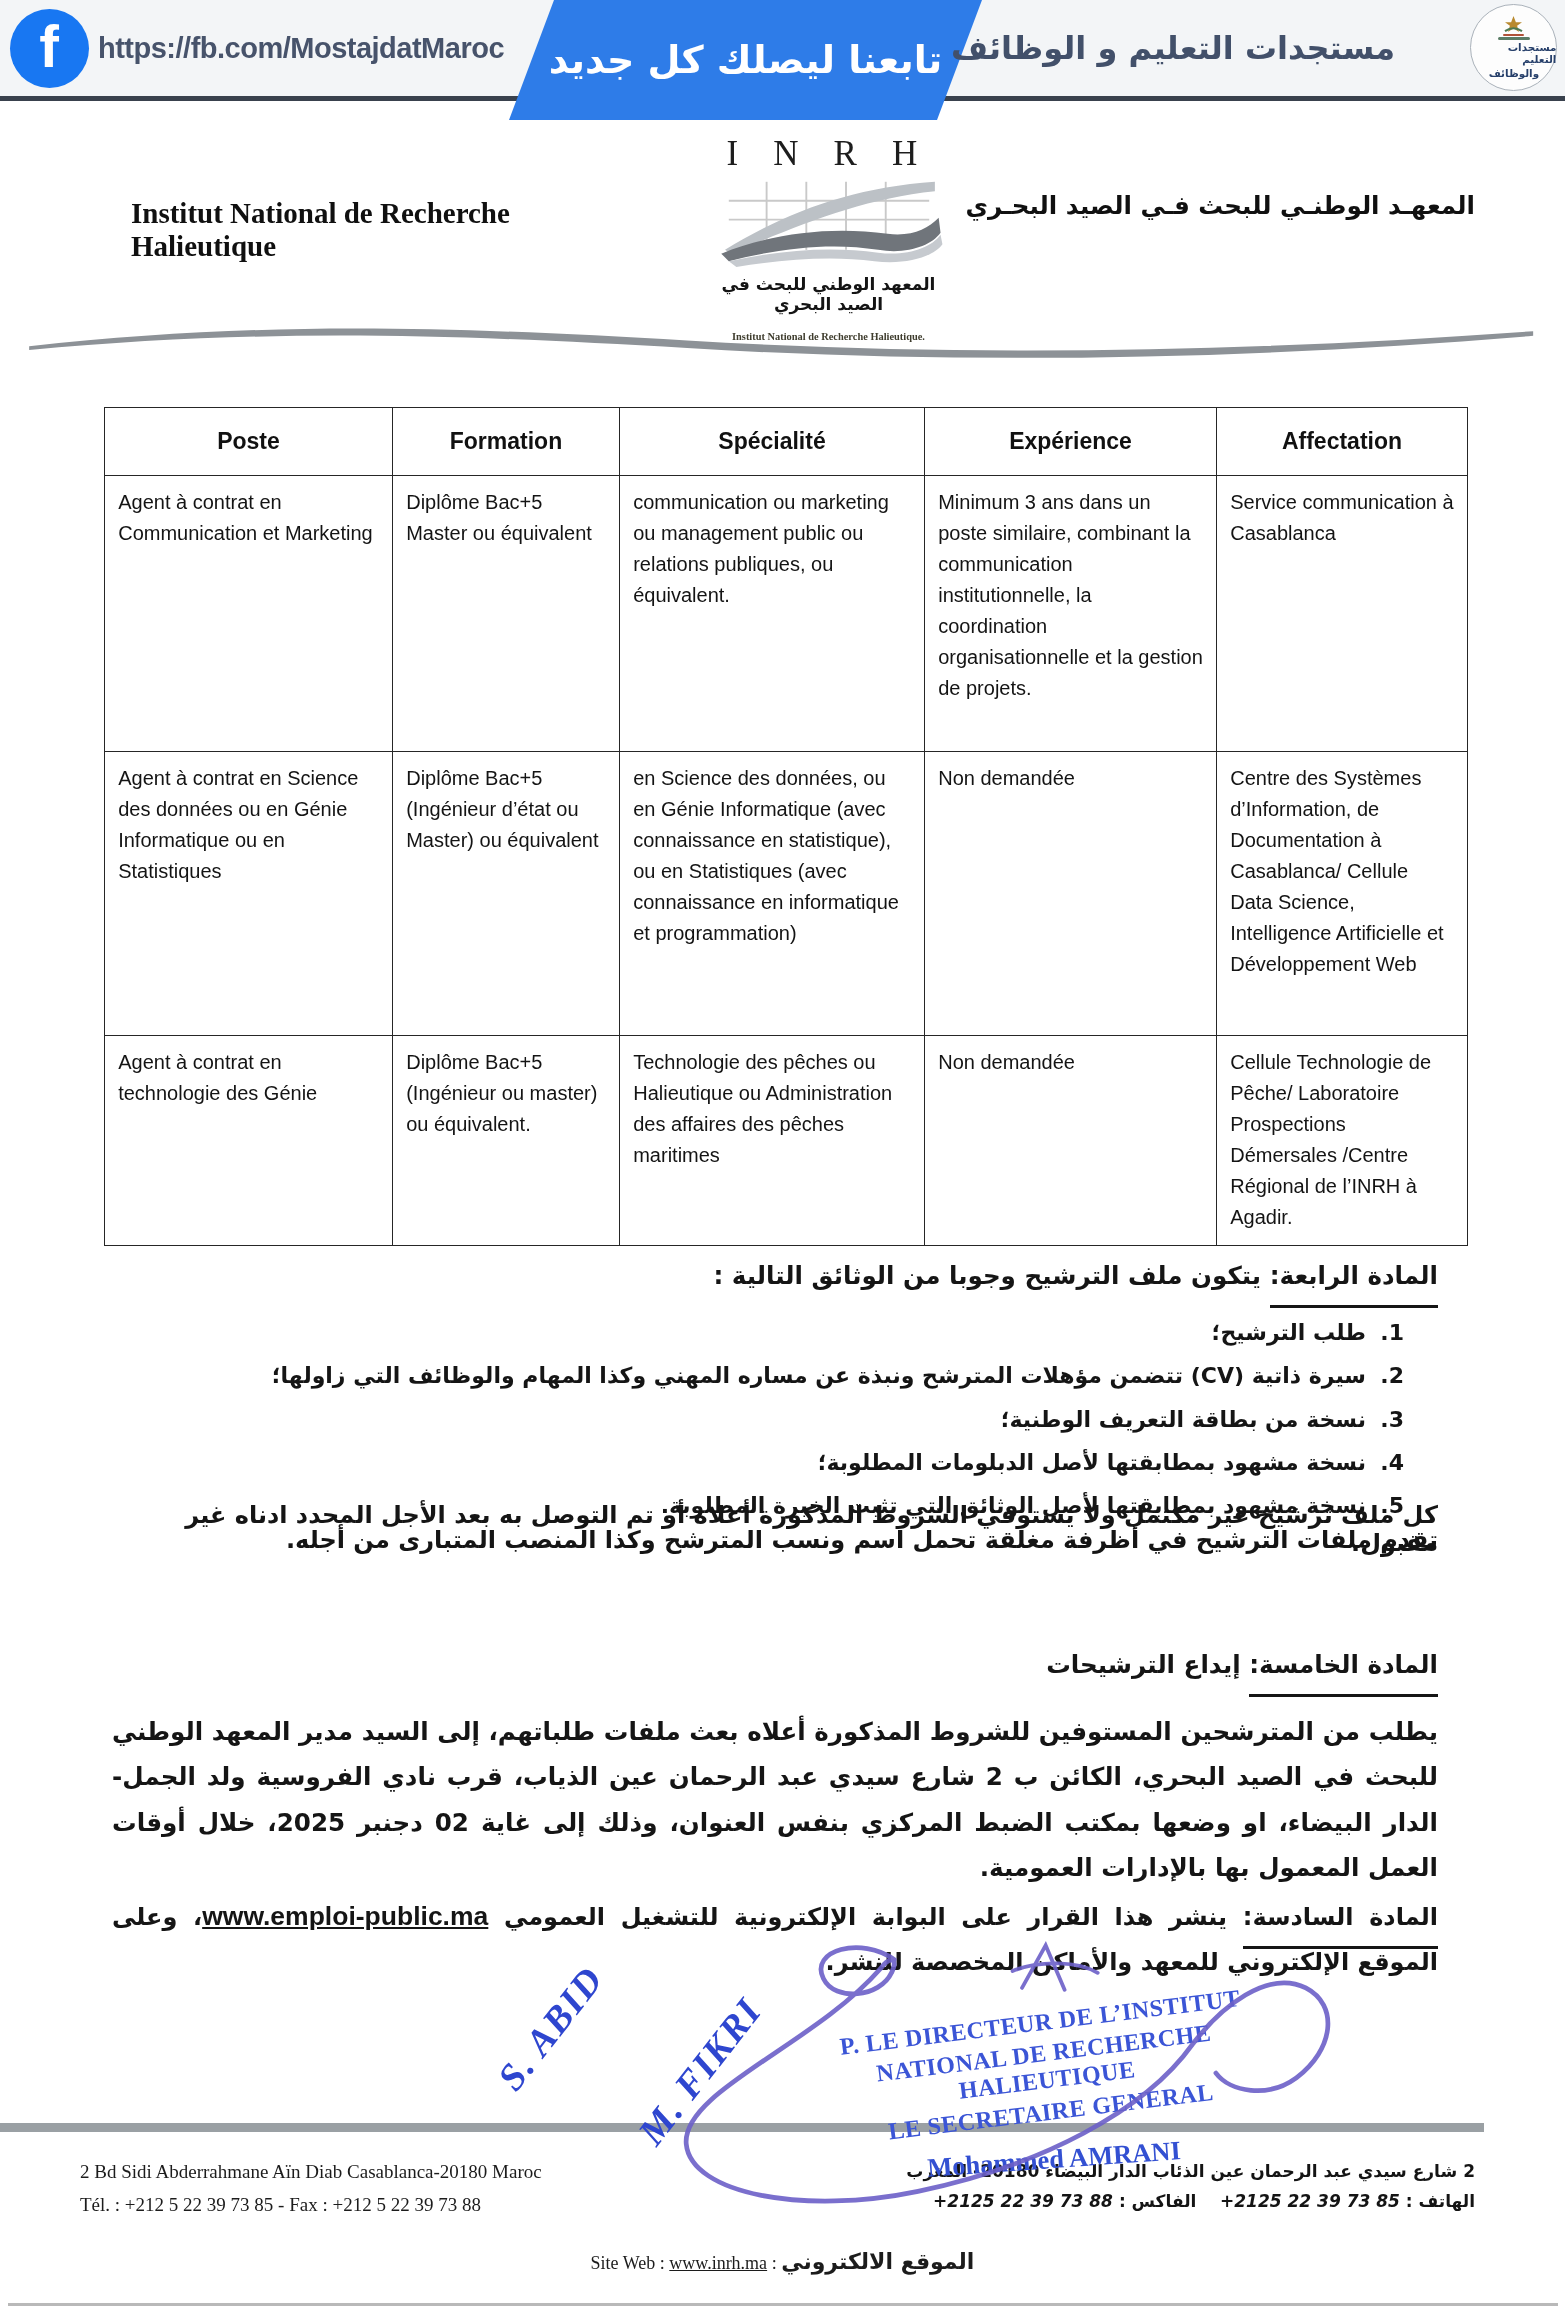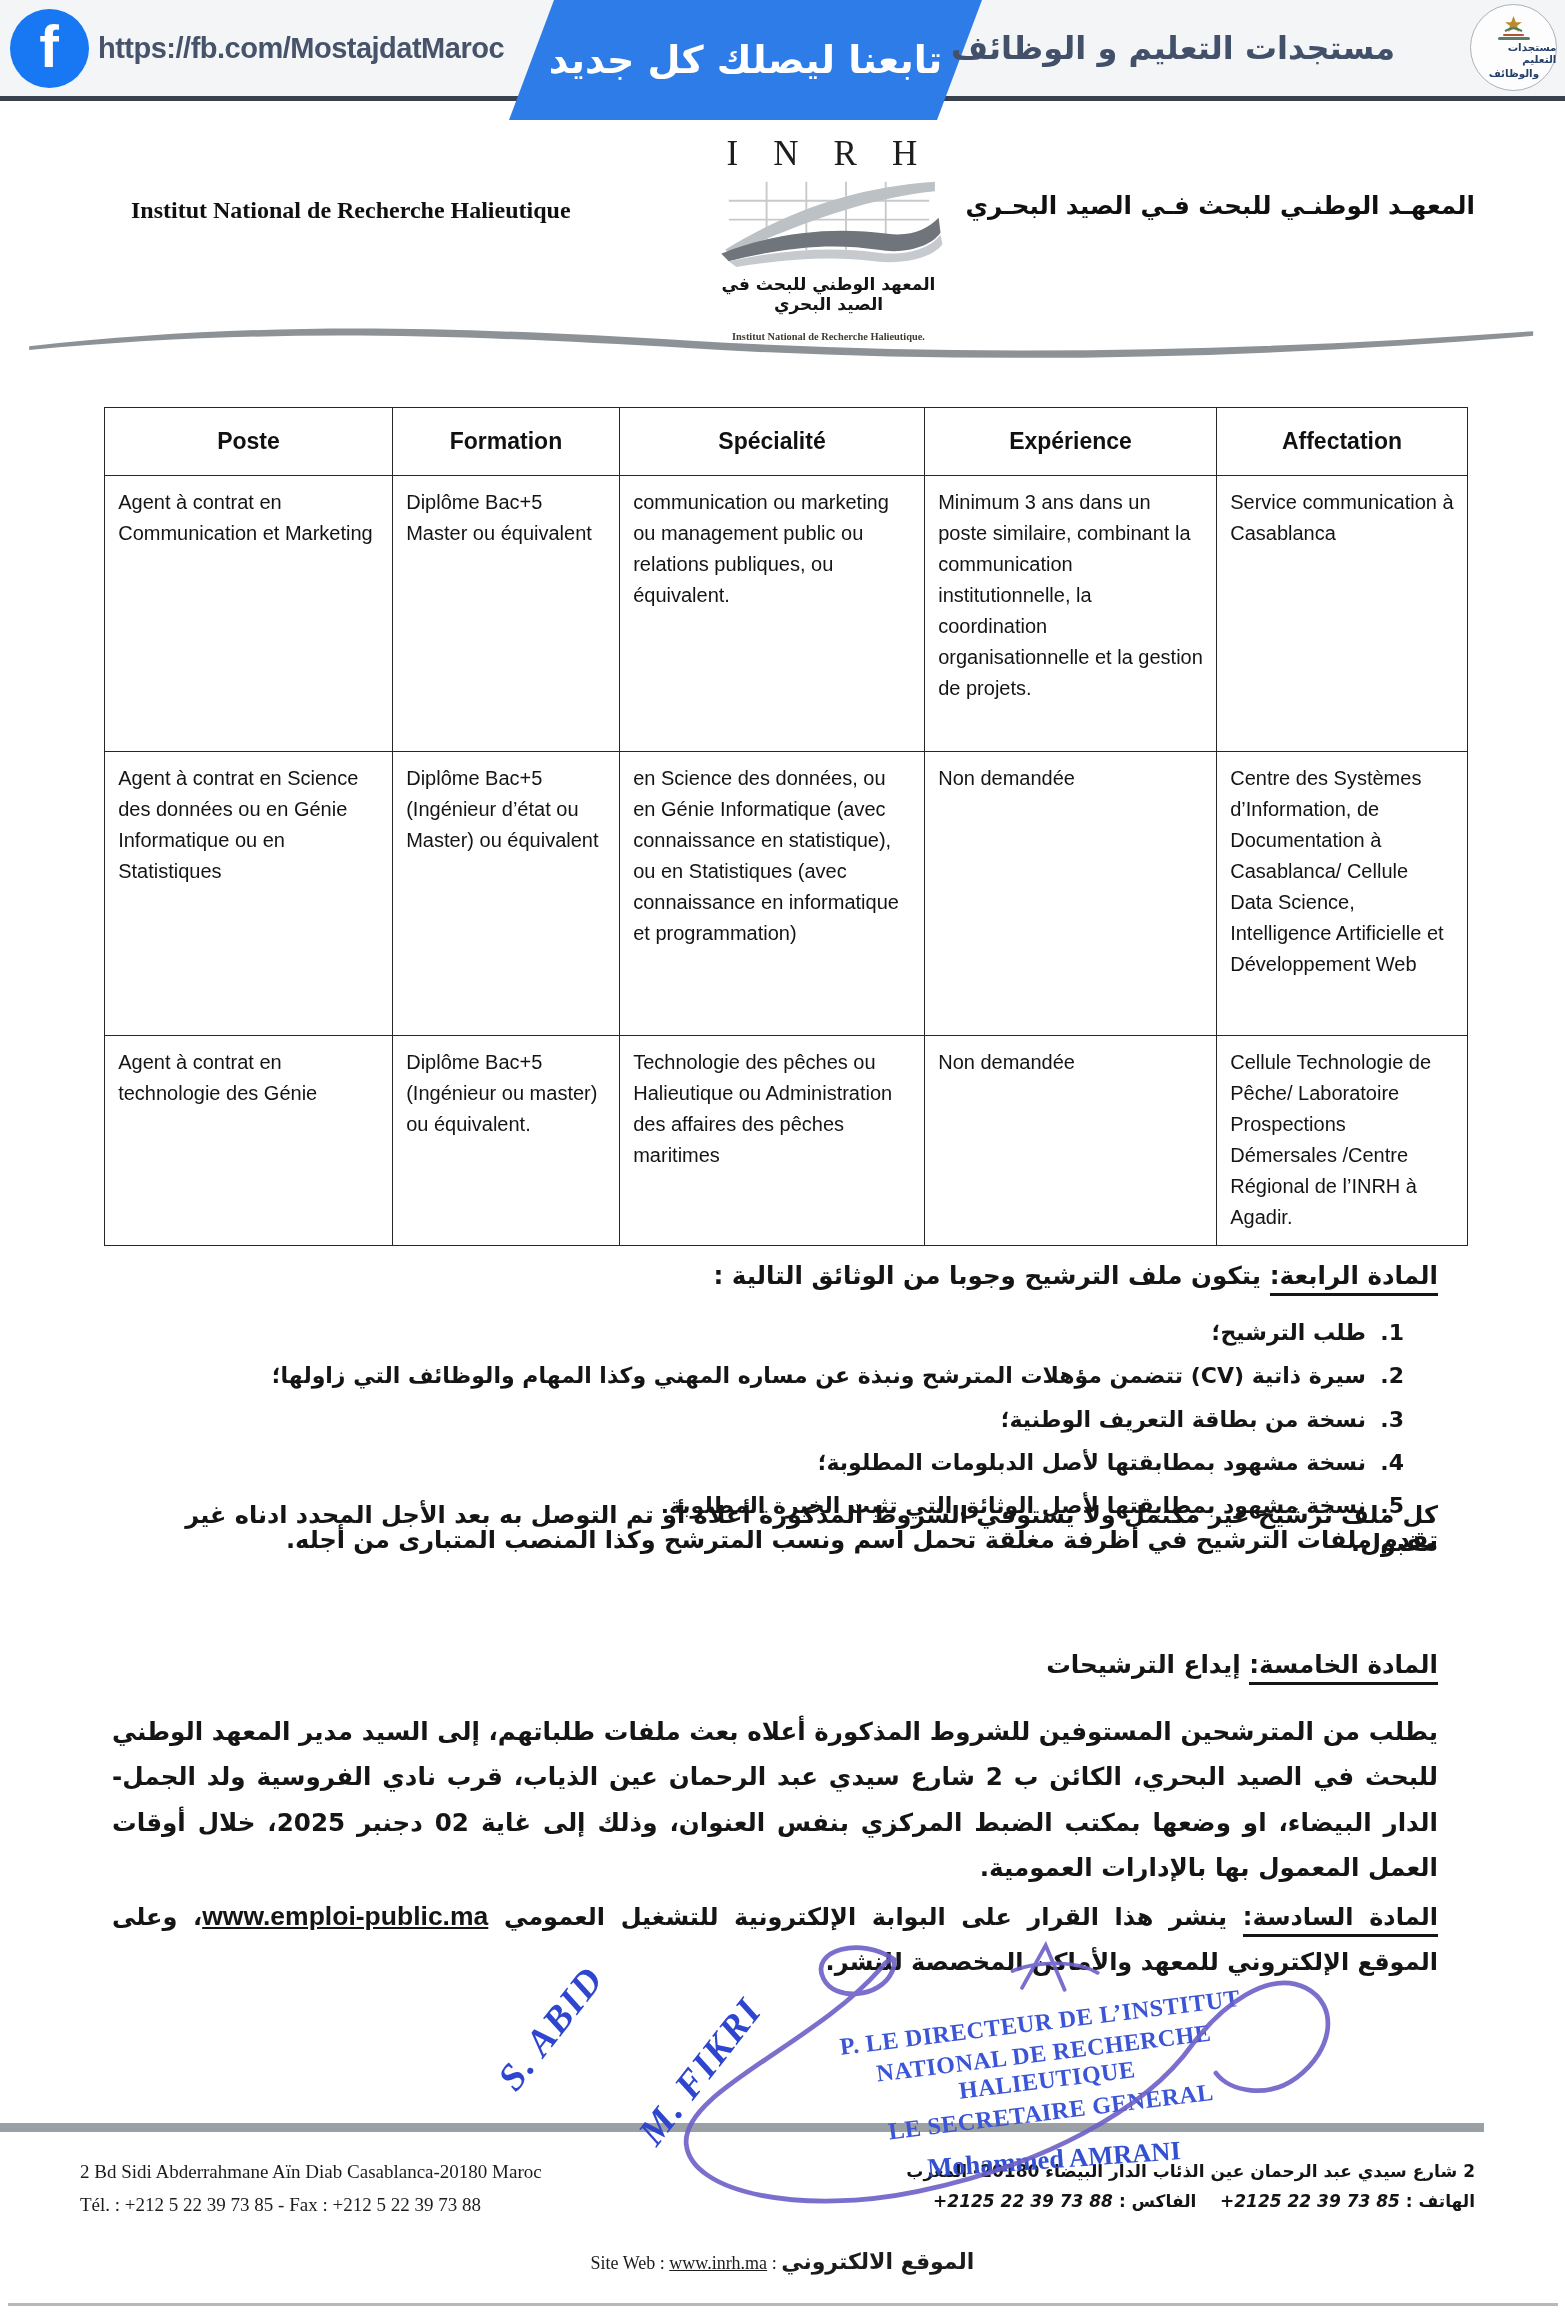--- a/index.html
+++ b/index.html
@@ -21,21 +21,21 @@
   .mini-logo{position:absolute;right:7.6px;top:3.8px;width:87px;height:87px;border-radius:50%;background:#fdfdfd;
              border:1.9px solid #aab2ba;box-sizing:border-box;display:flex;flex-direction:column;align-items:center;
              justify-content:center;gap:0.9px;}
   .mini-logo .tiny-bar{height:2.8px;border-radius:1.9px;}
   .mini-logo .t1{width:21px;background:#b05238;}
   .mini-logo .t2{width:32px;background:#5a7d66;}
   .mini-logo .ar-line{font-family:"DejaVu Sans",sans-serif;font-weight:700;font-size:10.4px;color:#27406b;direction:rtl;line-height:12.3px;}
 
   
   .org-fr{position:absolute;left:131px;top:197px;width:492px;font-family:"Liberation Serif",serif;
-          font-weight:700;font-size:24px;color:#101010;}
+          font-weight:700;font-size:29px;color:#101010;}
   .org-ar{position:absolute;right:90px;top:191px;font-family:"DejaVu Sans",sans-serif;font-weight:700;
           font-size:24.6px;color:#101010;direction:rtl;}
   .inrh-block{position:absolute;left:696px;top:134px;width:265px;text-align:center;}
   .inrh-word{font-family:"Liberation Serif",serif;font-size:35px;letter-spacing:13.2px;color:#1d1d1d;}
   .inrh-cap-ar{font-family:"DejaVu Sans",sans-serif;font-weight:700;font-size:17px;color:#141414;direction:rtl;margin-top:1.9px;}
   .inrh-cap-fr{font-family:"Liberation Serif",serif;font-weight:700;font-size:10.4px;color:#3f3d2e;margin-top:17px;}
 
   .wave-divider{position:absolute;left:24px;top:318px;}
 
   
@@ -47,21 +47,21 @@
   table.jobs th,table.jobs td{border:1.9px solid #262626;box-sizing:border-box;}
   table.jobs th{height:68px;font-size:23px;font-weight:700;text-align:center;color:#111;}
   table.jobs td{font-size:20px;line-height:1.55;vertical-align:top;text-align:left;padding:11.4px 13.2px;color:#141414;}
   tr.r1 td{height:276px;} tr.r2 td{height:284px;} tr.r3 td{height:199px;}
   td.center-cell{text-align:center;vertical-align:middle;}
   td.justify-cell{text-align:justify;}
 
   
   .ar{font-family:"DejaVu Sans",sans-serif;font-weight:700;direction:rtl;color:#151515;position:absolute;
       left:112px;right:127px;text-align:right;}
-  .art-title{border-bottom:3.3px solid #151515;padding-bottom:3px;}
+  .art-title{border-bottom:3.3px solid #151515;padding-bottom:15px;}
   .a4-head{top:1261px;font-size:24.6px;}
   .a4-list{top:1317px;font-size:22px;padding-right:34px;}
   .a4-list .li{display:flex;flex-direction:row;margin-bottom:11.4px;line-height:1.45;}
   .a4-list .num{width:38px;flex:0 0 38px;font-size:22px;}
   .p1{top:1526px;font-size:24px;}
   .p2{top:1501px;font-size:24px;}
   .a5-head{top:1650px;font-size:24.6px;}
   .a5-body{top:1709px;font-size:24.6px;line-height:1.85;text-align:justify;}
   .a6{top:1893px;font-size:24px;line-height:1.8;text-align:justify;}
   .latin-link{direction:ltr;unicode-bidi:embed;font-family:"Liberation Sans",sans-serif;font-weight:700;

